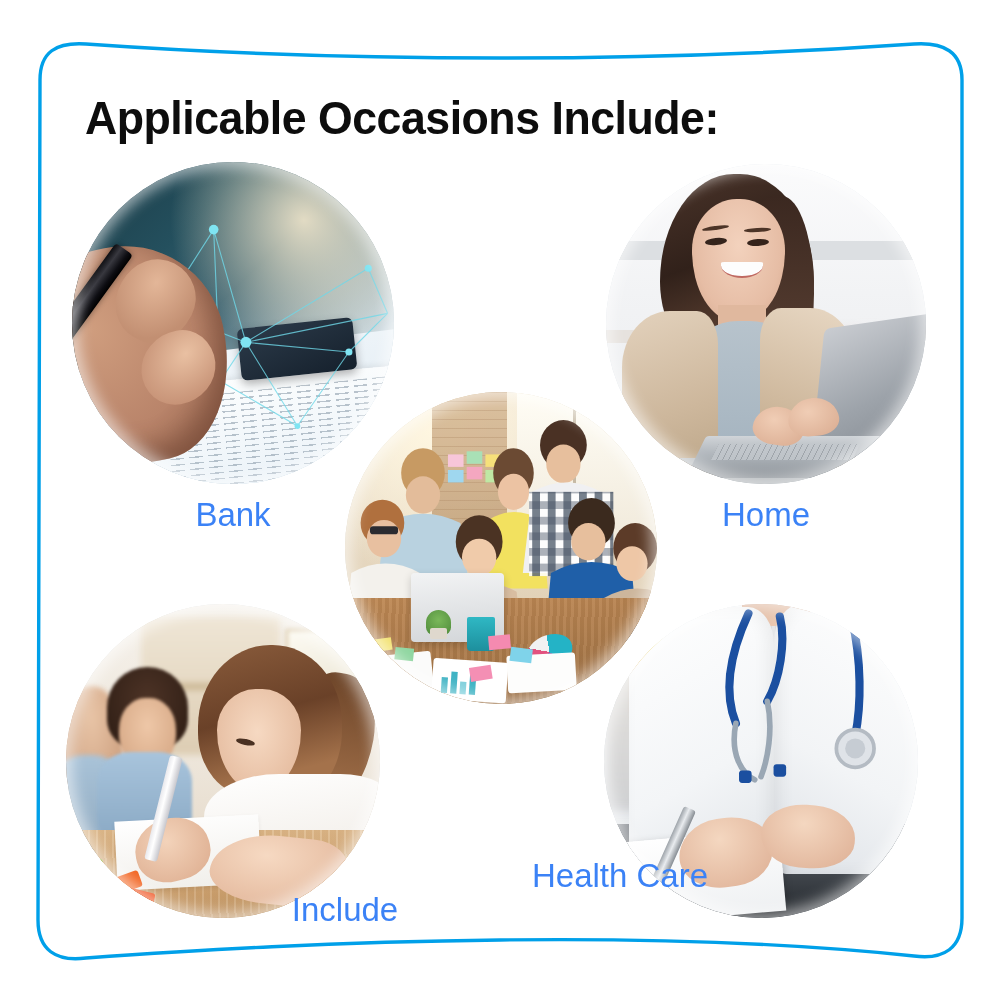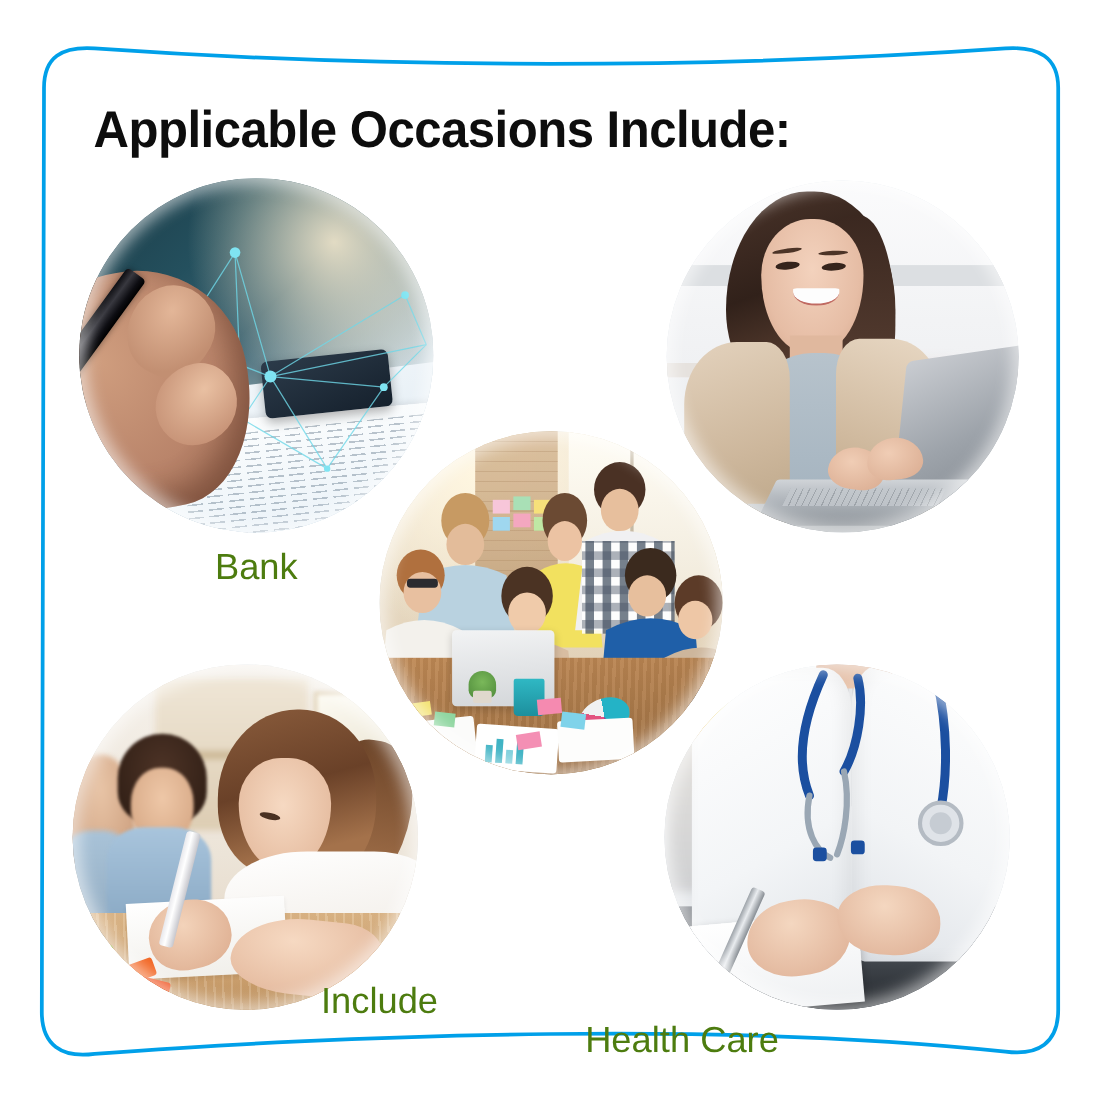--- a/index.html
+++ b/index.html
@@ -55,21 +55,21 @@
   .circle .photo {
     position: absolute;
     left: 0; top: 0;
     width: 100%;
     height: 100%;
   }
   .caption {
     position: absolute;
     text-align: center;
     font-size: 33px;
-    color: #4d7c0f;
+    color: #3b82f6;
     white-space: nowrap;
     line-height: 1;
   }
 
   
 
   
   .sc { position:absolute; left:0; top:0; width:100%; height:100%; }
 
   
@@ -576,20 +576,21 @@
         <div class="home-cardi-r"></div>
         <div class="home-laptop-screen"></div>
         <div class="home-desk"></div>
         <div class="home-laptop-base"></div>
         <div class="home-keys"></div>
         <div class="home-hand1"></div>
         <div class="home-hand2"></div>
       </div>
       <div class="feather"></div>
     </div>
+    <div class="caption" style="left:0; top:334px; width:320px;">Home</div>
   </div>
 
   <div class="occasion" style="left:345px; top:392px; width:312px; height:312px;">
     <div class="circle" style="width:312px; height:312px;">
       <div class="photo">
         <div class="sc off-bg"></div>
         <div class="off-brick"></div>
         <div class="off-window"></div>
         <svg class="sc" viewBox="0 0 100 100" preserveAspectRatio="none" aria-hidden="true">
 
@@ -733,15 +734,15 @@
           <circle cx="80" cy="46" r="3.2" fill="#c6ccd3"></circle>
         </svg>
         <div class="hc-paper"></div>
         <div class="hc-hand"></div>
         <div class="hc-hand2"></div>
         <div class="hc-pen"></div>
       </div>
       <div class="feather"></div>
     </div>
   </div>
-  <div class="caption" style="left:470px; top:928px; width:300px; text-align:center;">Health Care</div>
+  <div class="caption" style="left:470px; top:859px; width:300px; text-align:center;">Health Care</div>
 
 </div>
 
 </body></html>

